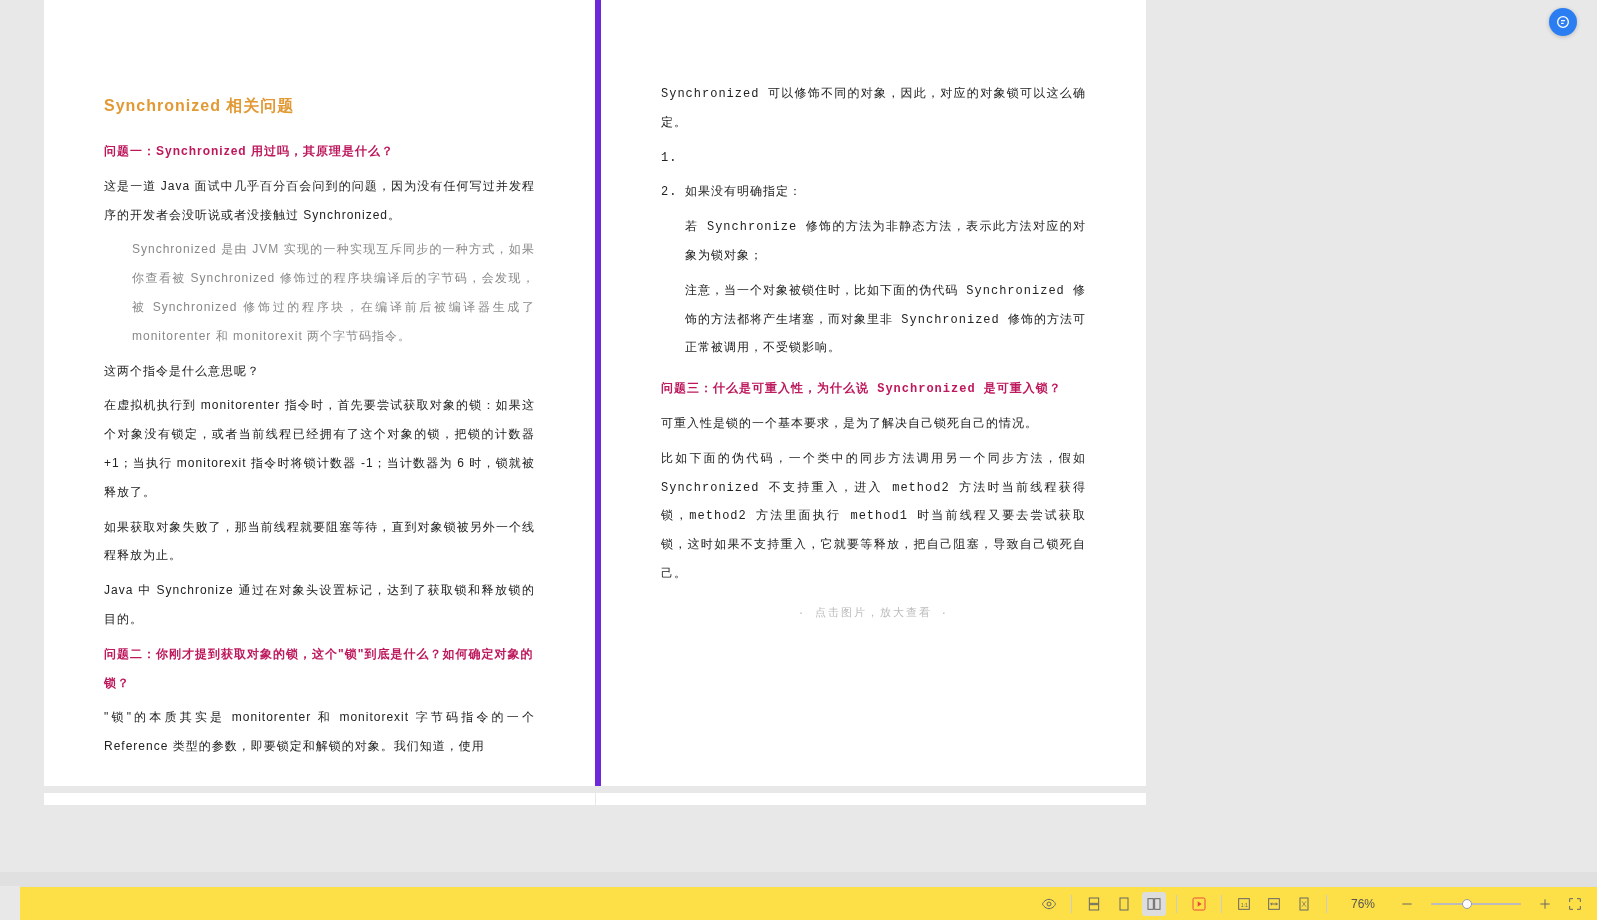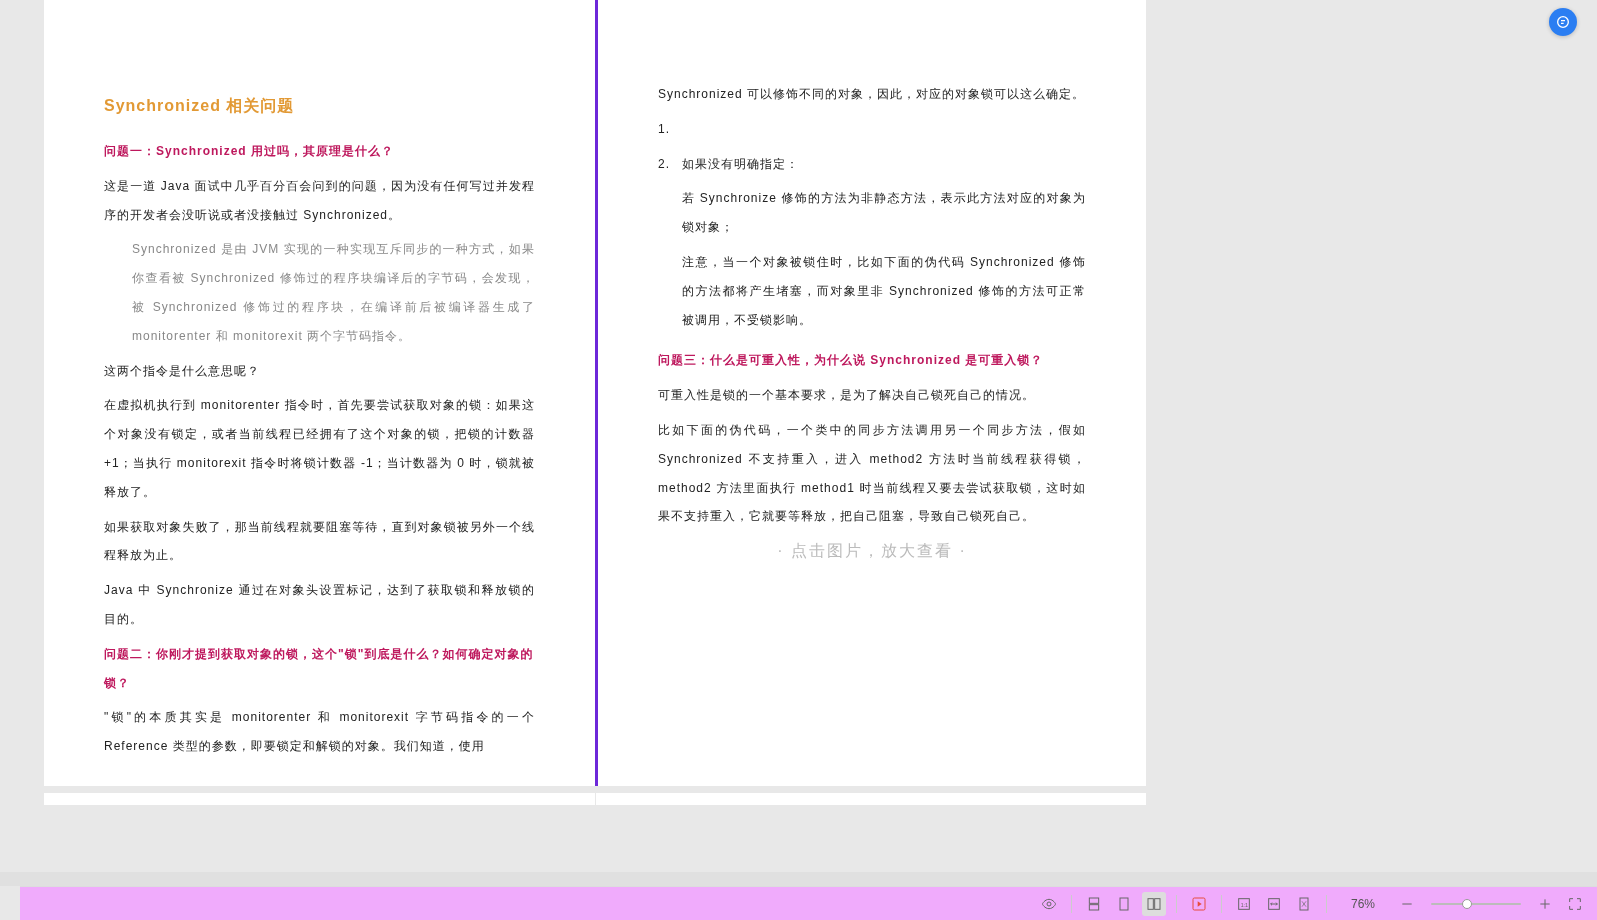--- a/index.html
+++ b/index.html
@@ -25,22 +25,23 @@
   }
   .page {
     background: #fff;
     width: 551px;
     height: 786px;
     padding: 80px 60px 40px 60px;
     font-size: 12px;
     color: #333;
   }
   .page-right {
-    border-left: 3px solid #6d28d9;
+    border-left: 6px solid #6d28d9;
     padding-right: 60px;
+    font-family: Liberation Mono, monospace;
   }
   .page h1 {
     font-size: 16px;
     color: #e29934;
     font-weight: bold;
     letter-spacing: 1px;
     margin-bottom: 20px;
     margin-top: 16px;
   }
   .q {
@@ -60,25 +61,25 @@
     margin-bottom: 6px;
   }
   .body-text.grey {
     color: #888;
     margin-left: 28px;
   }
   .li-row { display: flex; gap: 10px; margin-bottom: 6px; }
   .li-num { font-size: 12px; line-height: 2.4; letter-spacing: 1px; color: #222; width: 14px; flex-shrink:0;}
   .li-body { flex:1; }
   .note {
-    font-size: 16px;
+    font-size: 11px;
     color: #bbb;
     text-align: center;
     letter-spacing: 2px;
-    margin: 10px 0 6px;
+    margin: 16px 0 6px;
   }
   .next-spread {
     display: flex;
     margin-top: 7px;
   }
   .page-stub {
     background: #fff;
     width: 551px;
     height: 30px;
   }
@@ -100,21 +101,21 @@
     color: #fff;
     font-size: 12px;
     cursor: pointer;
   }
 
   
   .toolbar {
     position: absolute;
     left: 0; right: 0; bottom: 0;
     height: 34px;
-    background: #f0abfc;
+    background: #fde047;
     border-top: 1px solid #ddd;
     display: flex;
     align-items: center;
     justify-content: flex-end;
     padding: 0 10px;
     gap: 8px;
     margin-left: 20px;
   }
   .tool-group { display: flex; align-items: center; gap: 6px; }
   .icon-btn {
@@ -152,21 +153,21 @@
 <div class="page-area">
   <div>
     <div class="spread">
 
       <div class="page">
         <h1>Synchronized  相关问题</h1>
         <div class="q">问题一：Synchronized  用过吗，其原理是什么？</div>
         <div class="body-text">这是一道  Java  面试中几乎百分百会问到的问题，因为没有任何写过并发程序的开发者会没听说或者没接触过  Synchronized。</div>
         <div class="body-text grey">Synchronized  是由  JVM  实现的一种实现互斥同步的一种方式，如果你查看被  Synchronized  修饰过的程序块编译后的字节码，会发现，被  Synchronized  修饰过的程序块，在编译前后被编译器生成了monitorenter 和  monitorexit  两个字节码指令。</div>
         <div class="body-text">这两个指令是什么意思呢？</div>
-        <div class="body-text">在虚拟机执行到  monitorenter  指令时，首先要尝试获取对象的锁：如果这个对象没有锁定，或者当前线程已经拥有了这个对象的锁，把锁的计数器  +1；当执行  monitorexit  指令时将锁计数器  -1；当计数器为  0  时，锁就被释放了。</div>
+        <div class="body-text">在虚拟机执行到  monitorenter  指令时，首先要尝试获取对象的锁：如果这个对象没有锁定，或者当前线程已经拥有了这个对象的锁，把锁的计数器  +1；当执行  monitorexit  指令时将锁计数器  -1；当计数器为  6  时，锁就被释放了。</div>
         <div class="body-text">如果获取对象失败了，那当前线程就要阻塞等待，直到对象锁被另外一个线程释放为止。</div>
         <div class="body-text">Java  中  Synchronize  通过在对象头设置标记，达到了获取锁和释放锁的目的。</div>
         <div class="q">问题二：你刚才提到获取对象的锁，这个"锁"到底是什么？如何确定对象的锁？</div>
         <div class="body-text">"锁"的本质其实是  monitorenter  和  monitorexit  字节码指令的一个  Reference  类型的参数，即要锁定和解锁的对象。我们知道，使用</div>
       </div>
 
       <div class="page page-right">
         <div class="body-text">Synchronized  可以修饰不同的对象，因此，对应的对象锁可以这么确定。</div>
 
         <div class="li-row">

